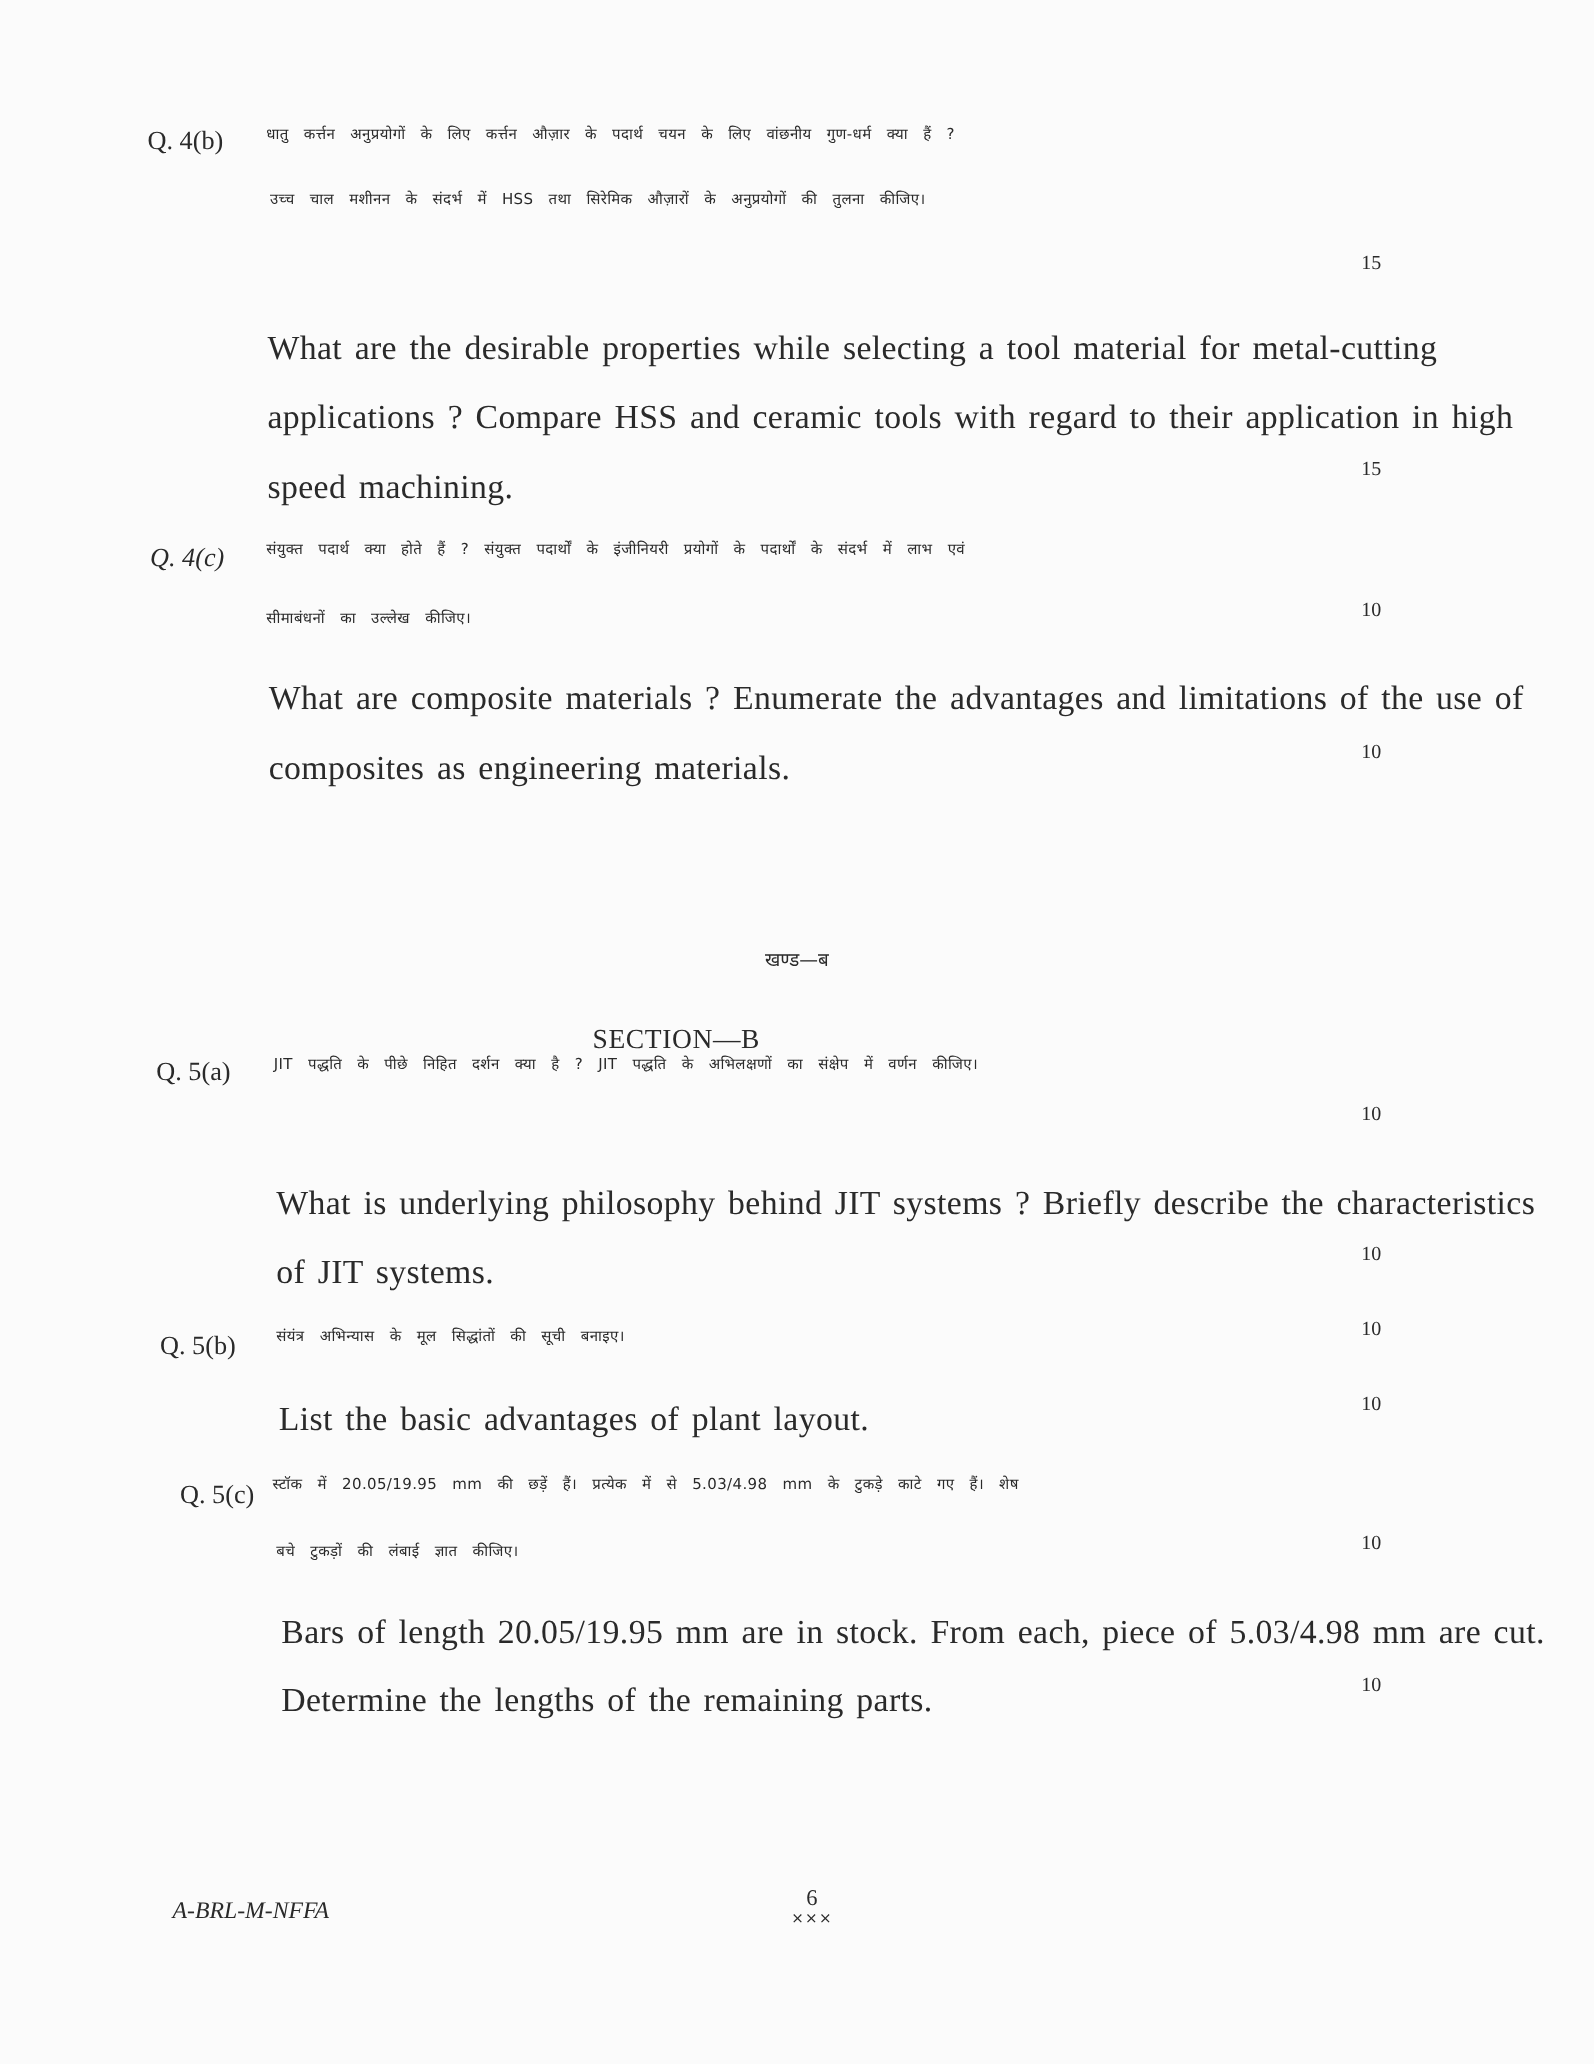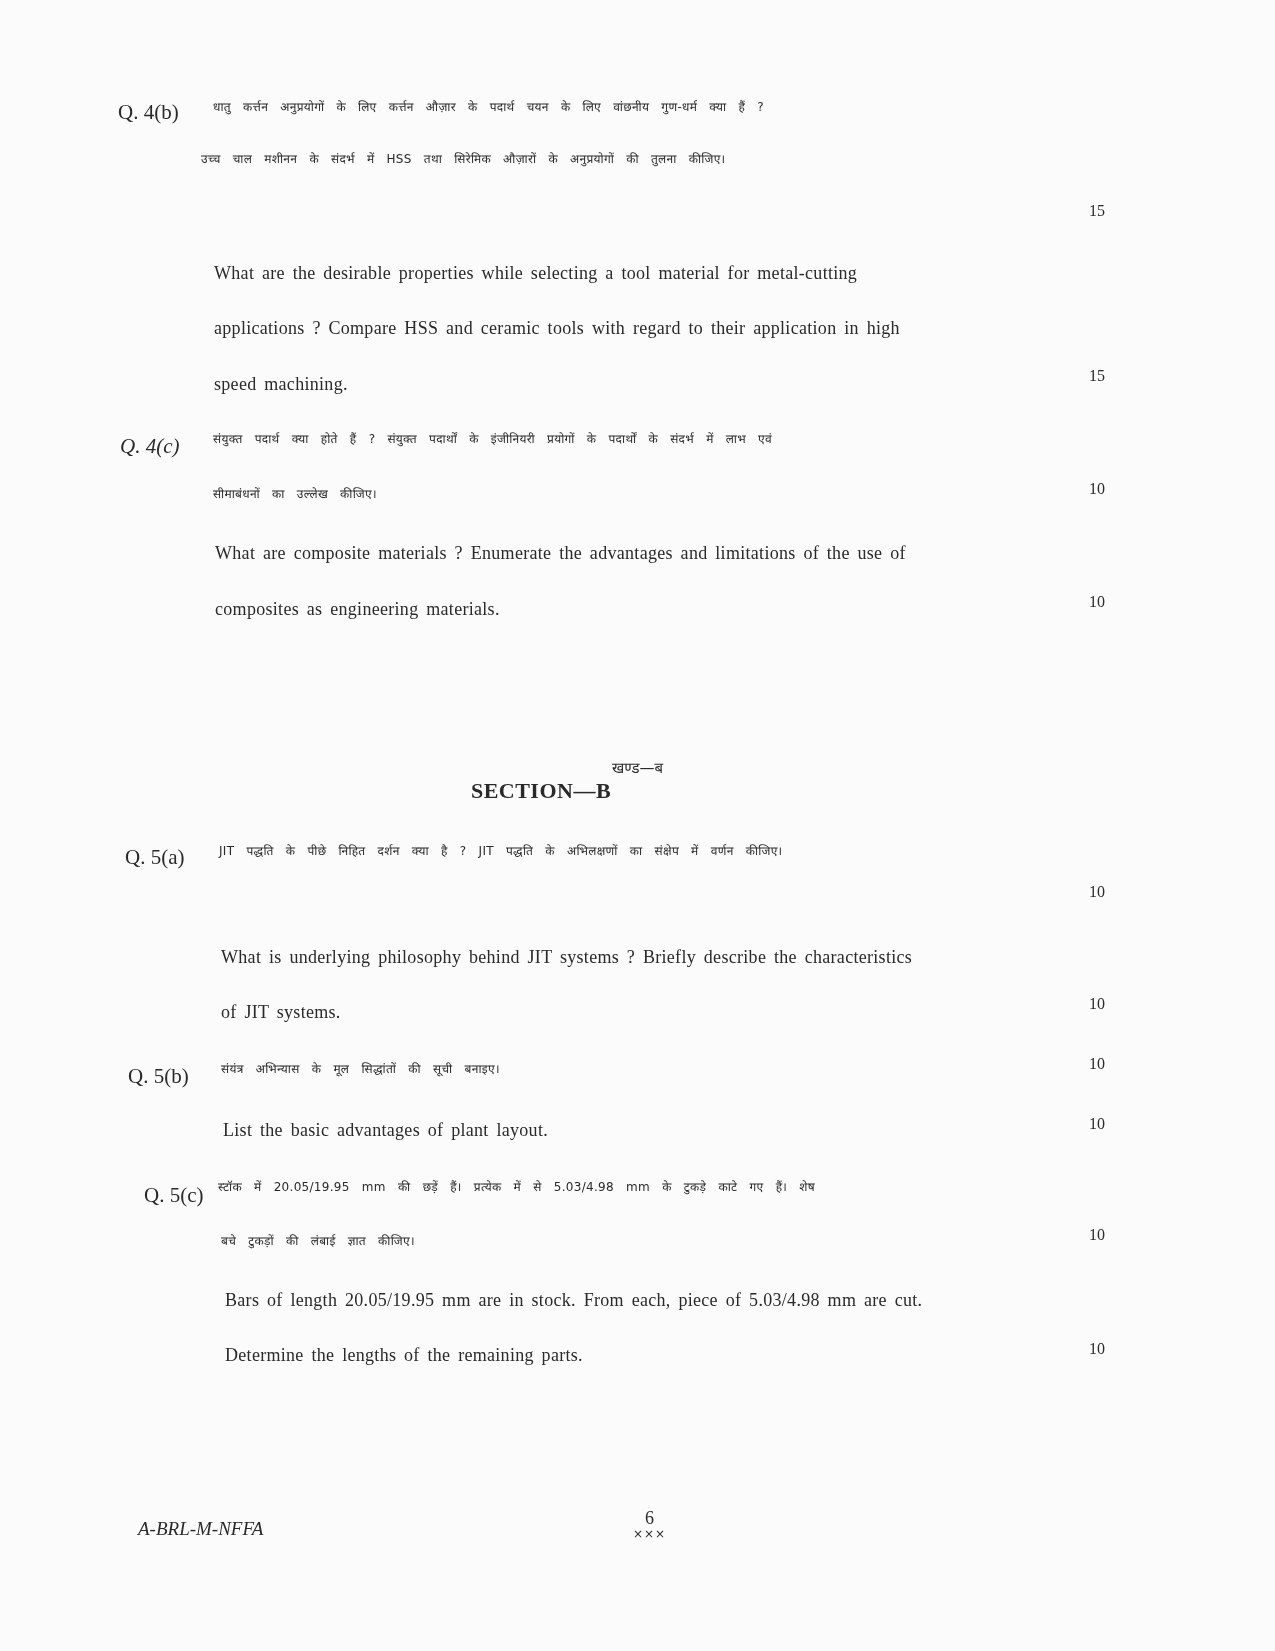--- a/index.html
+++ b/index.html
@@ -6,41 +6,41 @@
   body {
     width: 1275px; height: 1651px;
     background: #fbfbfb;
     position: relative;
     font-family: "Liberation Serif", "DejaVu Serif", serif;
     color: #2a2a2a;
     overflow: hidden;
   }
   .line {
     position: absolute;
-    font-size: 18px;
+    font-size: 27px;
     white-space: nowrap;
     letter-spacing: 0.3px;
   }
   .qno { position: absolute; font-size: 21px; }
   .mark { position: absolute; font-size: 16px; right: 170px; }
   .hi { font-family: "DejaVu Sans", sans-serif; font-size: 12px; word-spacing: 8px; }
   .en { word-spacing: 3px; }
   .section-hi { position: absolute; left: 0; width: 1275px; text-align: center; font-family: "DejaVu Sans", sans-serif; font-size: 15px; top: 757px; }
-  .section-en { position: absolute; left: 0; width: 1082px; text-align: center; font-weight: bold; font-size: 22px; top: 778px; letter-spacing: 0.5px; }
+  .section-en { position: absolute; left: 0; width: 1082px; text-align: center; font-weight: normal; font-size: 22px; top: 818px; letter-spacing: 0.5px; }
   .footer-code { position: absolute; left: 138px; top: 1518px; font-style: italic; font-size: 19px; font-family: "Liberation Serif", serif; }
   .footer-page { position: absolute; left: 633px; top: 1510px; font-size: 18px; text-align: center; line-height: 16px; }
   .footer-page .x { font-family: "DejaVu Sans", sans-serif; font-size: 12px; letter-spacing: 1px; }
 </style>
 </head>
 <body>
 
 <div>
   <span class="qno" style="left:118px;top:100px;">Q. 4(b)</span>
   <span class="line hi" style="left:213px;top:98px;">धातु कर्त्तन अनुप्रयोगों के लिए कर्त्तन औज़ार के पदार्थ चयन के लिए वांछनीय गुण-धर्म क्या हैं ?</span>
-  <span class="line hi" style="left:201px;top:150px;text-align:right;">उच्च चाल मशीनन के संदर्भ में HSS तथा सिरेमिक औज़ारों के अनुप्रयोगों की तुलना कीजिए।</span>
+  <span class="line hi" style="left:216px;top:150px;text-align:right;">उच्च चाल मशीनन के संदर्भ में HSS तथा सिरेमिक औज़ारों के अनुप्रयोगों की तुलना कीजिए।</span>
   <span class="mark" style="top:202px;">15</span>
   <span class="line en" style="left:214px;top:263px;">What are the desirable properties while selecting a tool material for metal-cutting</span>
   <span class="line en" style="left:214px;top:318px;">applications ? Compare HSS and ceramic tools with regard to their application in high</span>
   <span class="line en" style="left:214px;top:374px;">speed machining.</span>
   <span class="mark" style="top:367px;">15</span>
 </div>
 
 <div>
   <span class="qno" style="left:120px;top:434px;font-style:italic;">Q. 4(c)</span>
   <span class="line hi" style="left:213px;top:430px;">संयुक्त पदार्थ क्या होते हैं ? संयुक्त पदार्थों के इंजीनियरी प्रयोगों के पदार्थों के संदर्भ में लाभ एवं</span>

